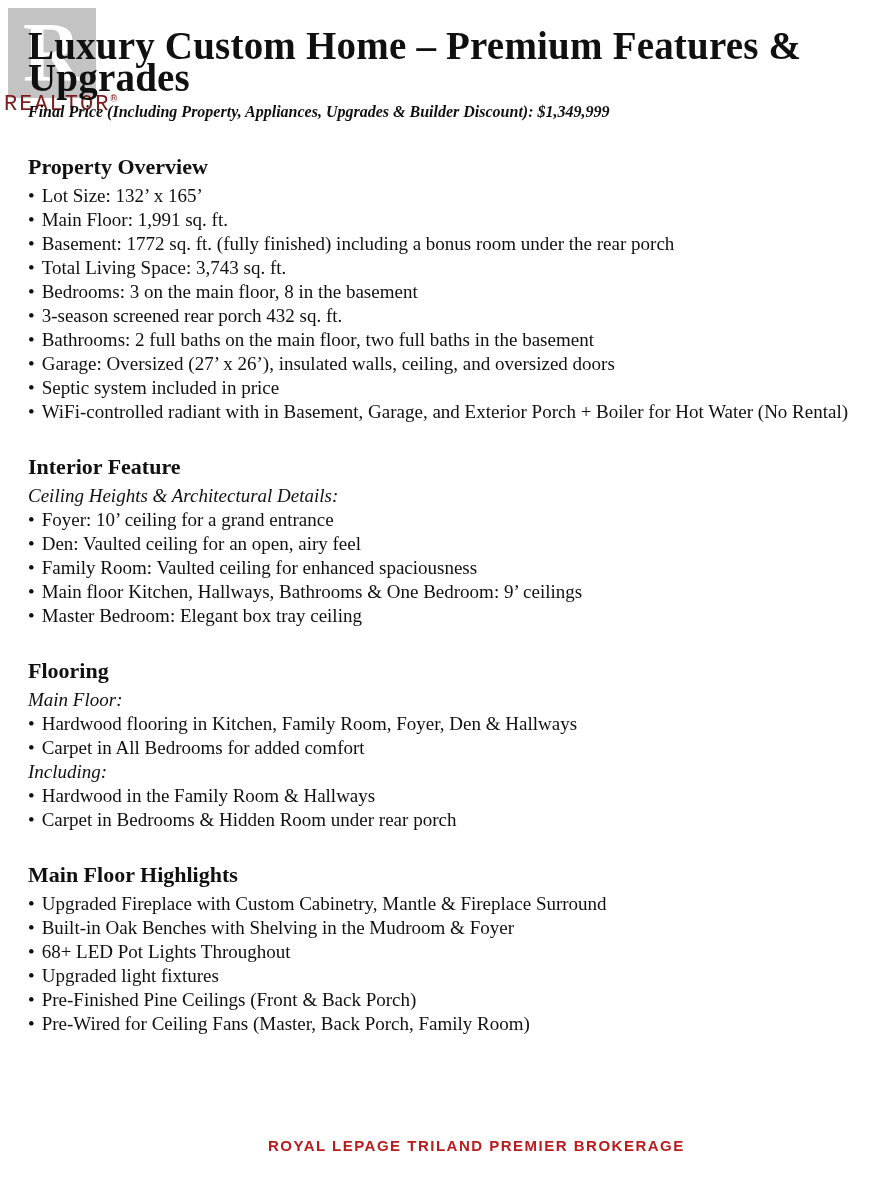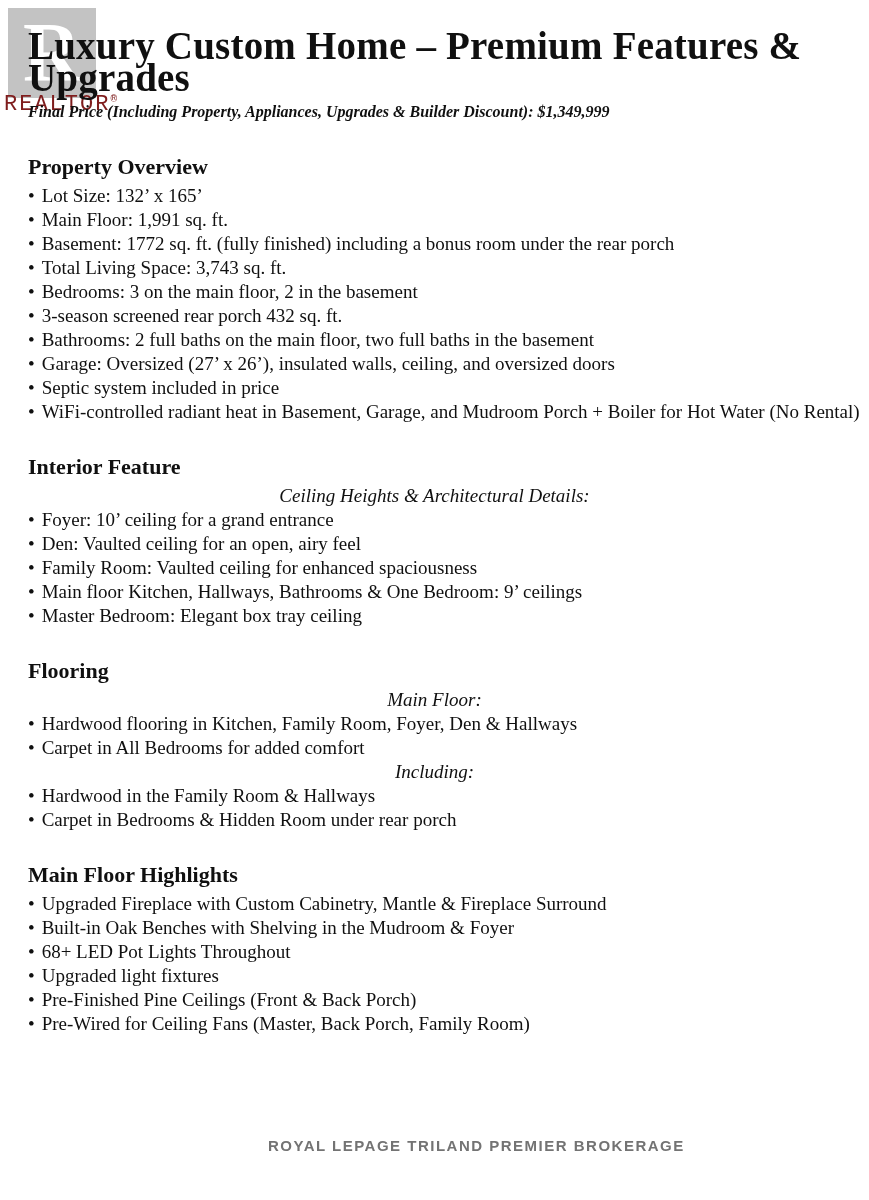--- a/index.html
+++ b/index.html
@@ -63,33 +63,33 @@
   .section-heading {
     margin:0 0 4px 0;
     font-size:22px; font-weight:bold;
     line-height:26px;
   }
   .bullet-line, .subheading {
     font-size:19px;
     line-height:24px;
     white-space:nowrap;
   }
-  .subheading { font-style:italic;text-align:center; }
+  .subheading { font-style:italic; }
   .bullet-marker { margin-right:7px; }
 
   
   .watermark {
     position:absolute;
     left:268px; top:1137px;
     z-index:2;
     font-family:"Liberation Sans","DejaVu Sans",sans-serif;
     font-size:15px;
     font-weight:bold;
     letter-spacing:1.5px;
-    color:#737373;
+    color:#b91c1c;
     text-shadow:0 0 1px #ffffff;
     white-space:nowrap;
   }
 </style>
 </head>
 <body>
 
 <div class="header">
   <div class="logo-square">
     <span class="logo-r">R</span>
@@ -99,26 +99,26 @@
   <div class="subtitle">Final Price (Including Property, Appliances, Upgrades &amp; Builder Discount): $1,349,999</div>
 </div>
 
 <div class="content">
     <section class="section">
       <h2 class="section-heading">Property Overview</h2>
       <div class="bullet-line"><span class="bullet-marker">•</span><span class="bullet-text">Lot Size: 132’ x 165’</span></div>
       <div class="bullet-line"><span class="bullet-marker">•</span><span class="bullet-text">Main Floor: 1,991 sq. ft.</span></div>
       <div class="bullet-line"><span class="bullet-marker">•</span><span class="bullet-text">Basement: 1772 sq. ft. (fully finished) including a bonus room under the rear porch</span></div>
       <div class="bullet-line"><span class="bullet-marker">•</span><span class="bullet-text">Total Living Space: 3,743 sq. ft.</span></div>
-      <div class="bullet-line"><span class="bullet-marker">•</span><span class="bullet-text">Bedrooms: 3 on the main floor, 2 in the basement</span></div>
+      <div class="bullet-line"><span class="bullet-marker">•</span><span class="bullet-text">Bedrooms: 3 on the main floor, 8 in the basement</span></div>
       <div class="bullet-line"><span class="bullet-marker">•</span><span class="bullet-text">3-season screened rear porch 432 sq. ft.</span></div>
       <div class="bullet-line"><span class="bullet-marker">•</span><span class="bullet-text">Bathrooms: 2 full baths on the main floor, two full baths in the basement</span></div>
       <div class="bullet-line"><span class="bullet-marker">•</span><span class="bullet-text">Garage: Oversized (27’ x 26’), insulated walls, ceiling, and oversized doors</span></div>
       <div class="bullet-line"><span class="bullet-marker">•</span><span class="bullet-text">Septic system included in price</span></div>
-      <div class="bullet-line"><span class="bullet-marker">•</span><span class="bullet-text">WiFi-controlled radiant heat in Basement, Garage, and Mudroom Porch + Boiler for Hot Water (No Rental)</span></div>
+      <div class="bullet-line"><span class="bullet-marker">•</span><span class="bullet-text">WiFi-controlled radiant with in Basement, Garage, and Exterior Porch + Boiler for Hot Water (No Rental)</span></div>
     </section>
     <section class="section">
       <h2 class="section-heading">Interior Feature</h2>
       <div class="subheading">Ceiling Heights &amp; Architectural Details:</div>
       <div class="bullet-line"><span class="bullet-marker">•</span><span class="bullet-text">Foyer: 10’ ceiling for a grand entrance</span></div>
       <div class="bullet-line"><span class="bullet-marker">•</span><span class="bullet-text">Den: Vaulted ceiling for an open, airy feel</span></div>
       <div class="bullet-line"><span class="bullet-marker">•</span><span class="bullet-text">Family Room: Vaulted ceiling for enhanced spaciousness</span></div>
       <div class="bullet-line"><span class="bullet-marker">•</span><span class="bullet-text">Main floor Kitchen, Hallways, Bathrooms &amp; One Bedroom: 9’ ceilings</span></div>
       <div class="bullet-line"><span class="bullet-marker">•</span><span class="bullet-text">Master Bedroom: Elegant box tray ceiling</span></div>
     </section>

